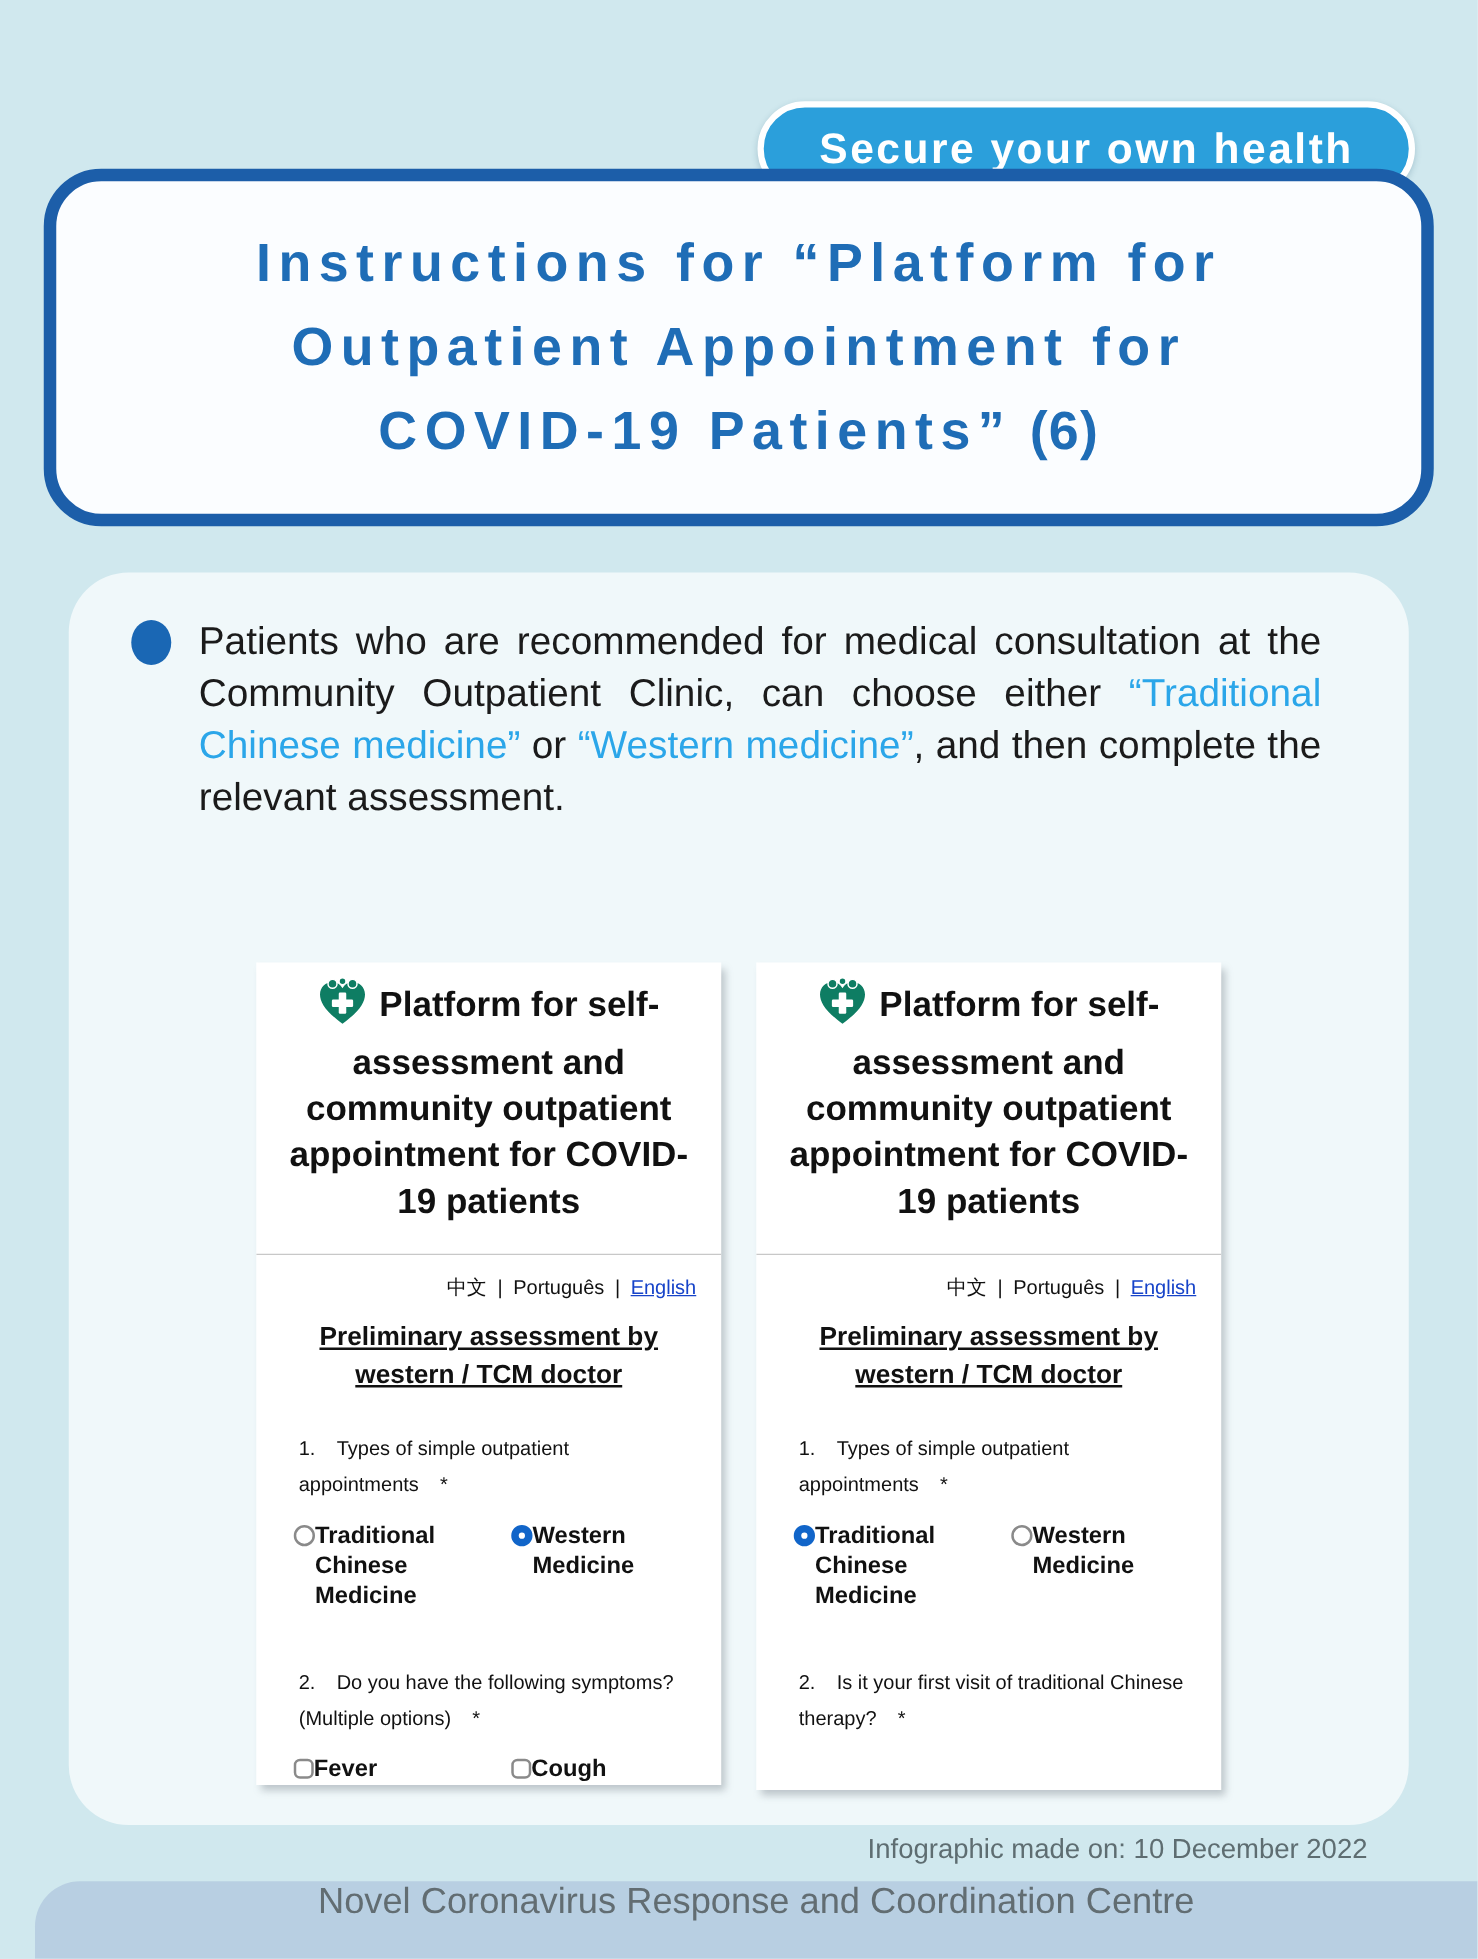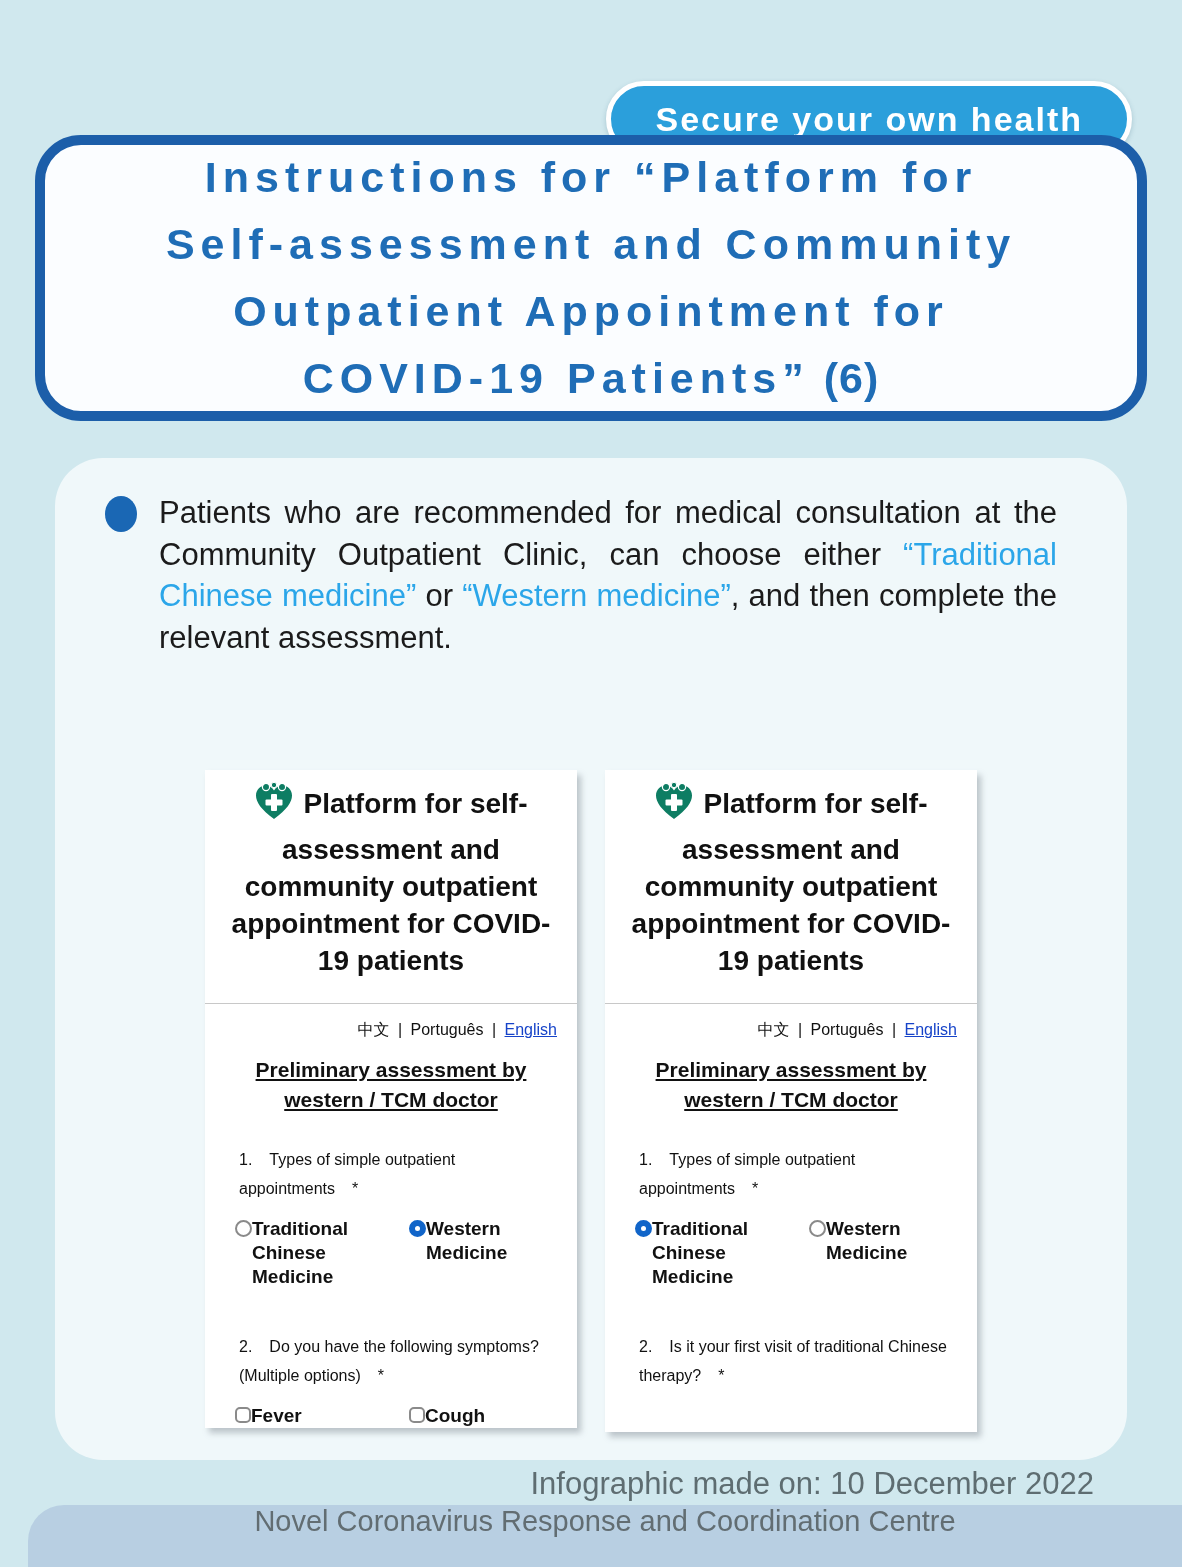--- a/index.html
+++ b/index.html
@@ -55,38 +55,37 @@
   .opt-grid { display:grid; grid-template-columns:160px 1fr; column-gap:14px; margin:14px 10px 0 30px; }
   .opt-inline { display:flex; gap:32px; margin:12px 10px 0 30px; }
   .opt { display:flex; align-items:flex-start; margin-bottom:13px; cursor:pointer; }
   .opt-label { font-weight:bold; font-size:19px; line-height:24px; }
   .box { flex:0 0 auto; width:16px; height:16px; border:2px solid #8a8a8a; border-radius:5px; background:#fff; margin-top:3px; }
   .radio { flex:0 0 auto; width:17px; height:17px; border:2px solid #8a8a8a; border-radius:50%; background:#fff; margin-top:3px; position:relative; }
   .radio.checked { border-color:#1165c9; background:#1165c9; }
   .radio.checked::after { content:''; position:absolute; left:4px; top:4px; width:5px; height:5px; border-radius:50%; background:#fff; }
 
   
-  .made-on { position:absolute; top:1466px; right:88px; font-size:31px; color:#5e6d71; }
+  .made-on { position:absolute; top:1466px; right:88px; font-size:22px; color:#5e6d71; }
   .footer-band { position:absolute; left:28px; right:0; top:1505px; height:62px;
                  background:#b8cfe2; border-top-left-radius:36px;
                  display:flex; justify-content:center;
                  color:#626d72; font-size:29px; }
 </style>
 </head>
 <body>
 
 <div class="page">
 
   <div class="badge">
     <span>Secure your own health</span>
   </div>
 
   <div class="title-box">
     <div>Instructions for “Platform for</div>
-    <div>Self-assessment and Community</div>
     <div>Outpatient Appointment for</div>
     <div>
       <span>COVID-19 Patients”</span><span class="suffix">(6)</span>
     </div>
   </div>
 
   <div class="content-box">
     <ul class="bullets">
         <li>
           <span class="dot"></span>

